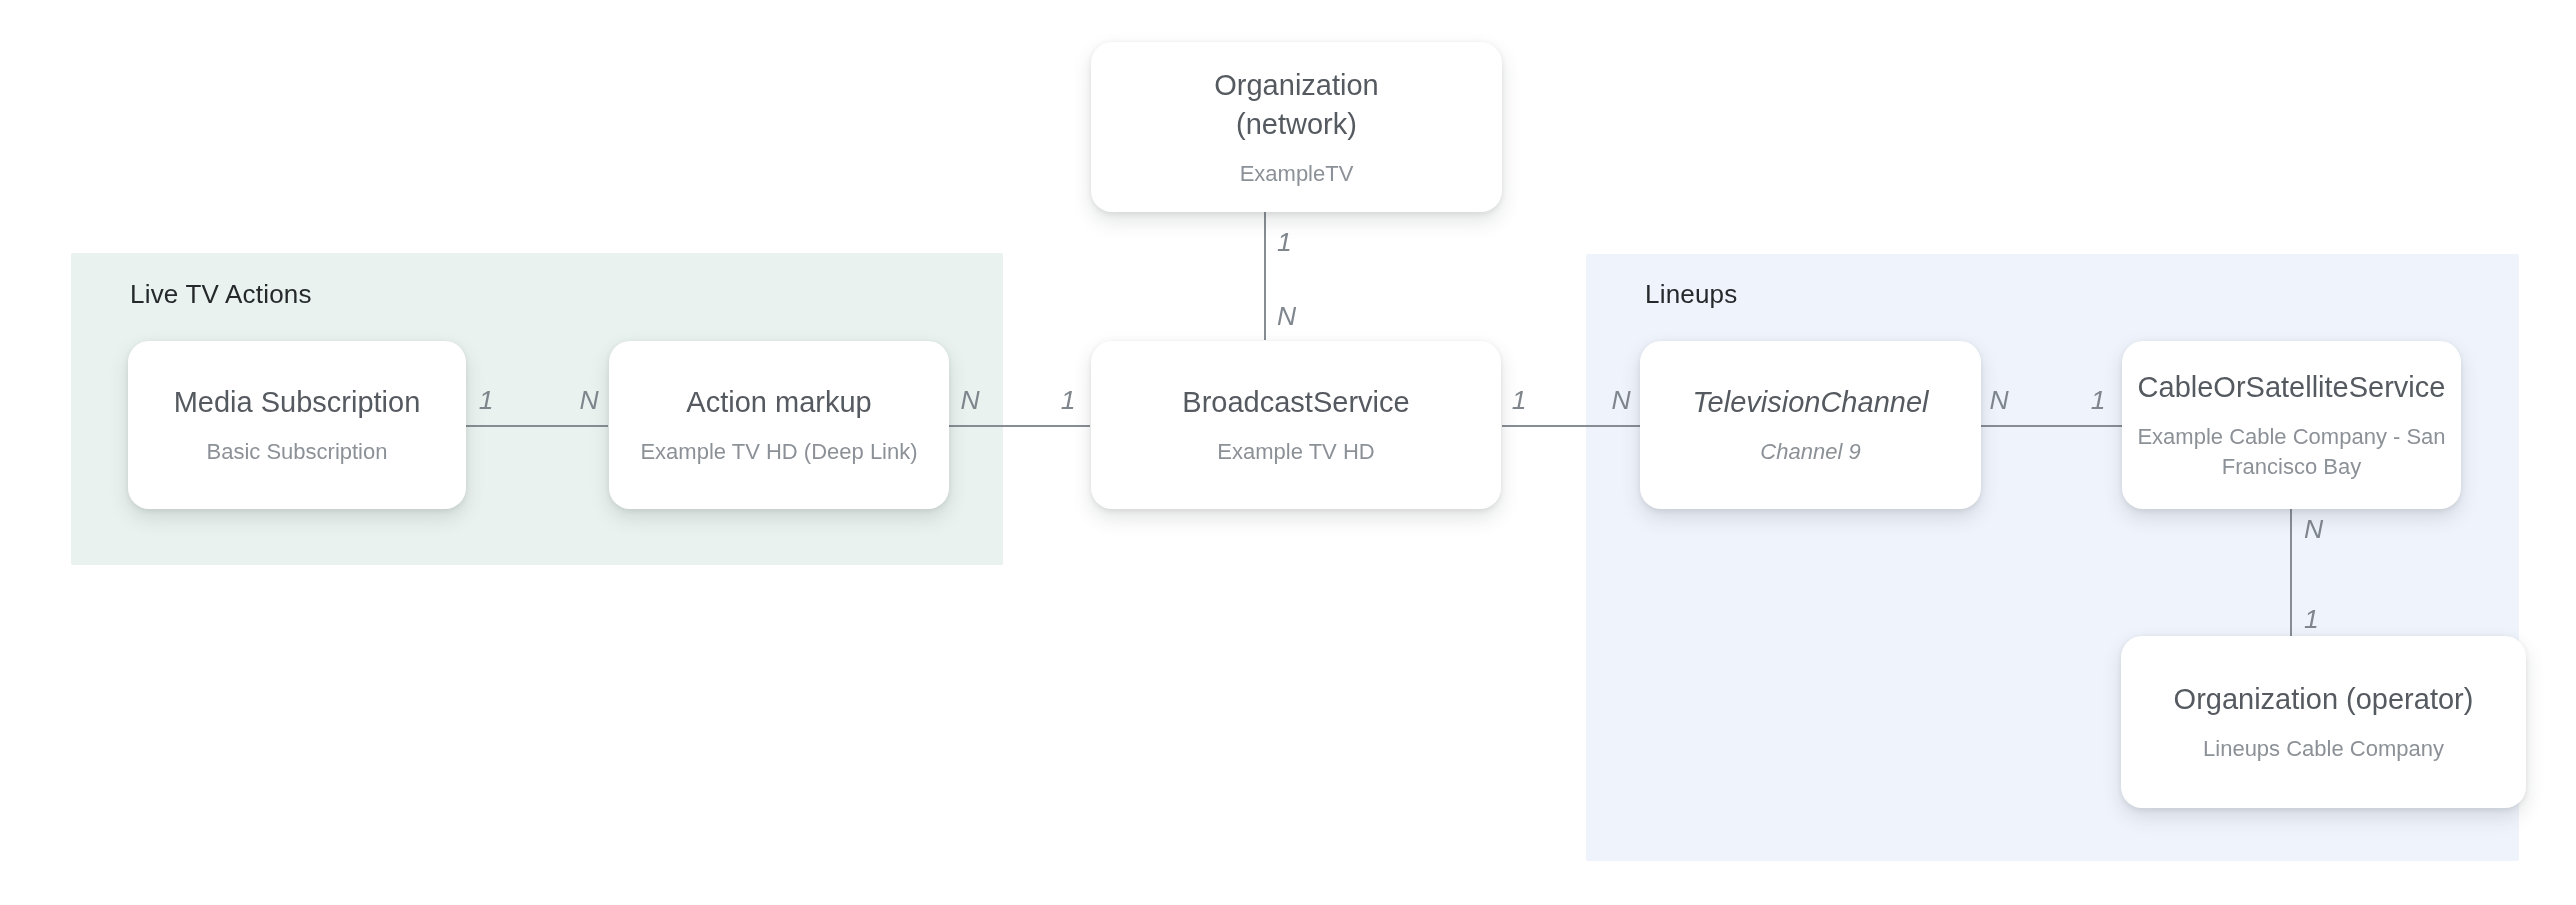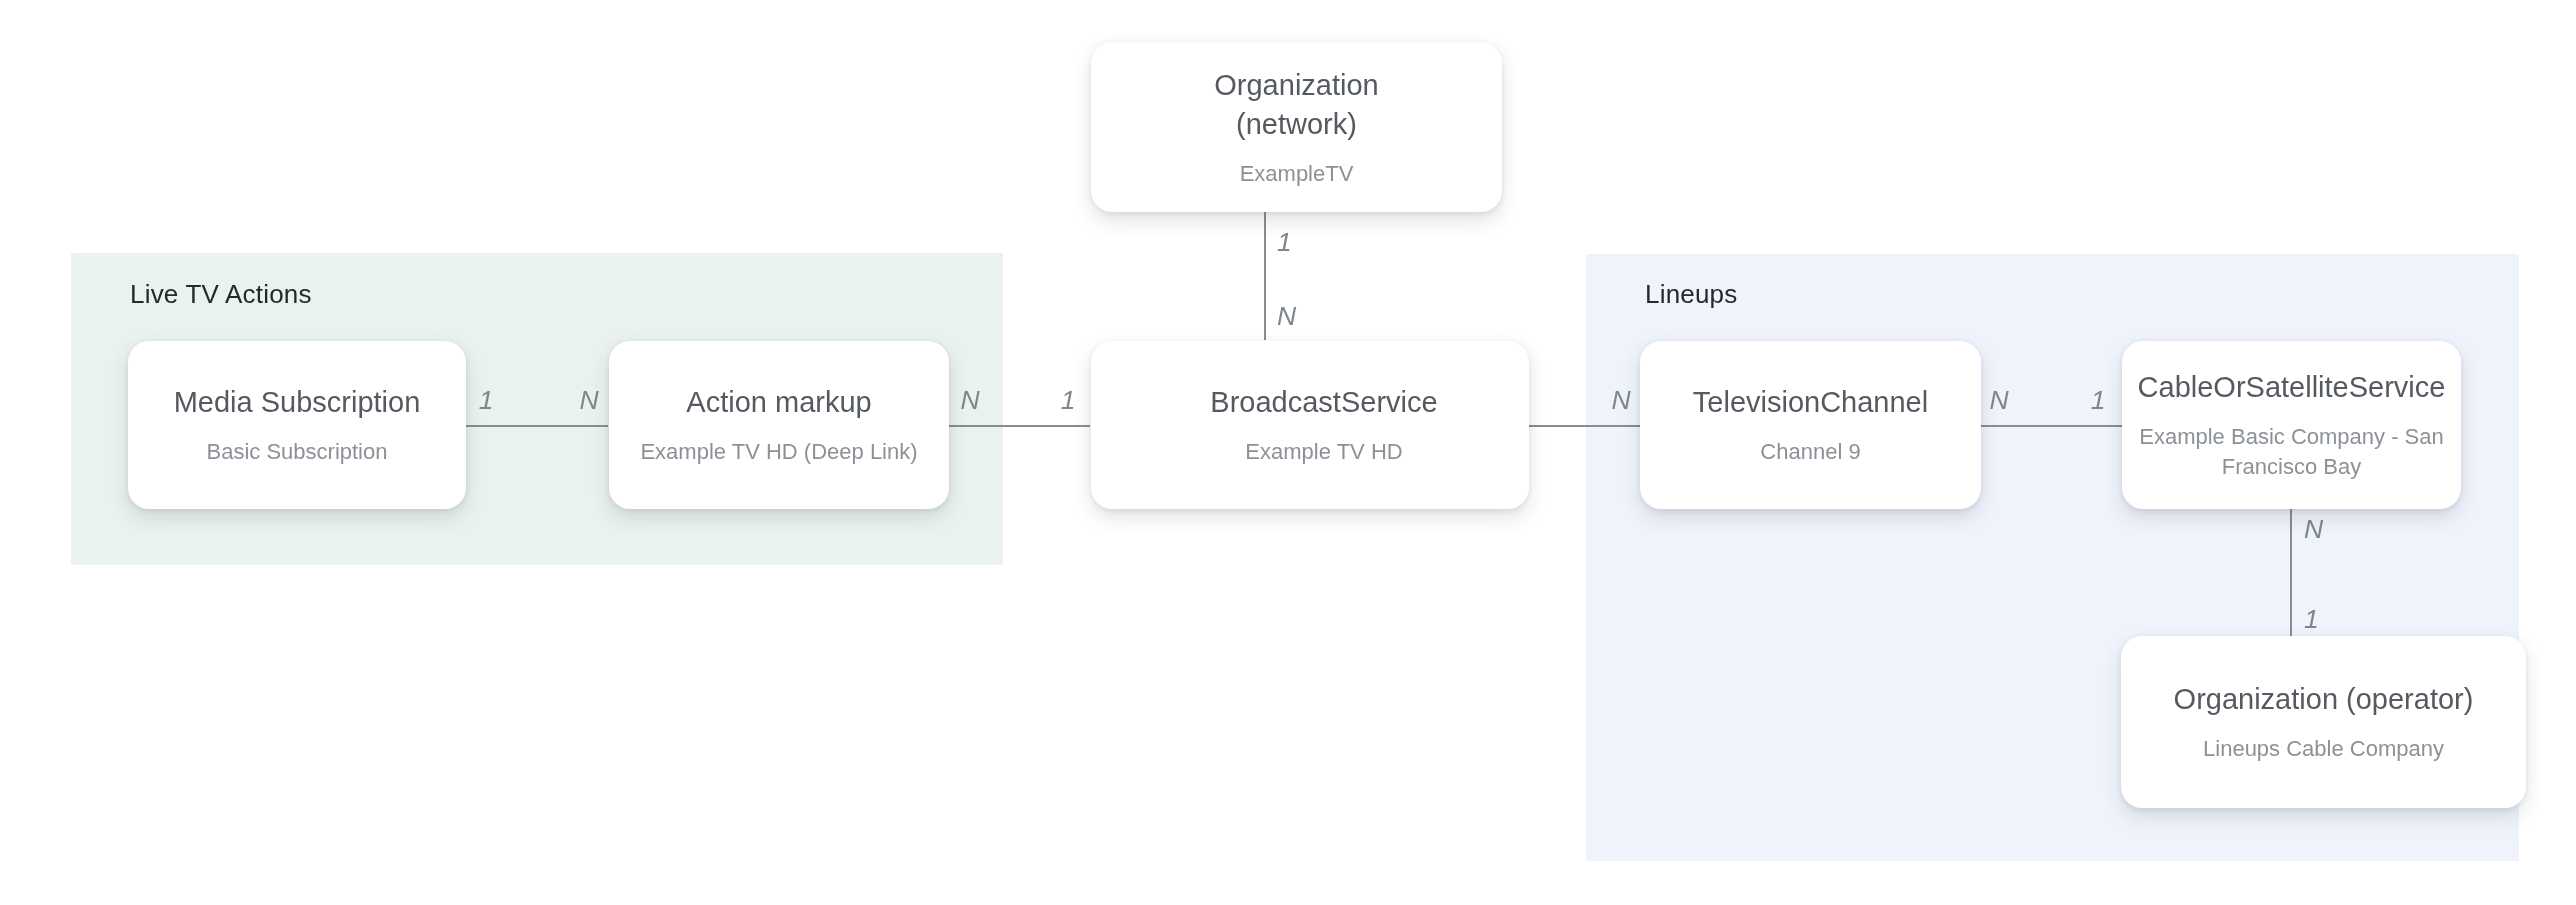--- a/index.html
+++ b/index.html
@@ -111,33 +111,33 @@
   <div class="node" style="left:128px; top:341px; width:338px; height:168px;">
     <span class="node-title">Media Subscription</span>
     <span class="node-subtitle">Basic Subscription</span>
   </div>
 
   <div class="node" style="left:609px; top:341px; width:340px; height:168px;">
     <span class="node-title">Action markup</span>
     <span class="node-subtitle">Example TV HD (Deep Link)</span>
   </div>
 
-  <div class="node" style="left:1091px; top:341px; width:410px; height:168px;padding-left:28px;">
+  <div class="node" style="left:1091px; top:341px; width:410px; height:168px;">
     <span class="node-title">BroadcastService</span>
     <span class="node-subtitle">Example TV HD</span>
   </div>
 
-  <div class="node" style="left:1640px; top:341px; width:341px; height:168px;">
+  <div class="node" style="left:1640px; top:341px; width:341px; height:168px;font-style:italic;">
     <span class="node-title">TelevisionChannel</span>
     <span class="node-subtitle">Channel 9</span>
   </div>
 
   <div class="node node--cable" style="left:2122px; top:341px; width:339px; height:168px;">
     <span class="node-title">CableOrSatelliteService</span>
-    <span class="node-subtitle">Example Basic Company - San Francisco Bay</span>
+    <span class="node-subtitle">Example Cable Company - San Francisco Bay</span>
   </div>
 
   <div class="node" style="left:2121px; top:636px; width:405px; height:172px;">
     <span class="node-title">Organization (operator)</span>
     <span class="node-subtitle">Lineups Cable Company</span>
   </div>
 
 </div>
 
 

